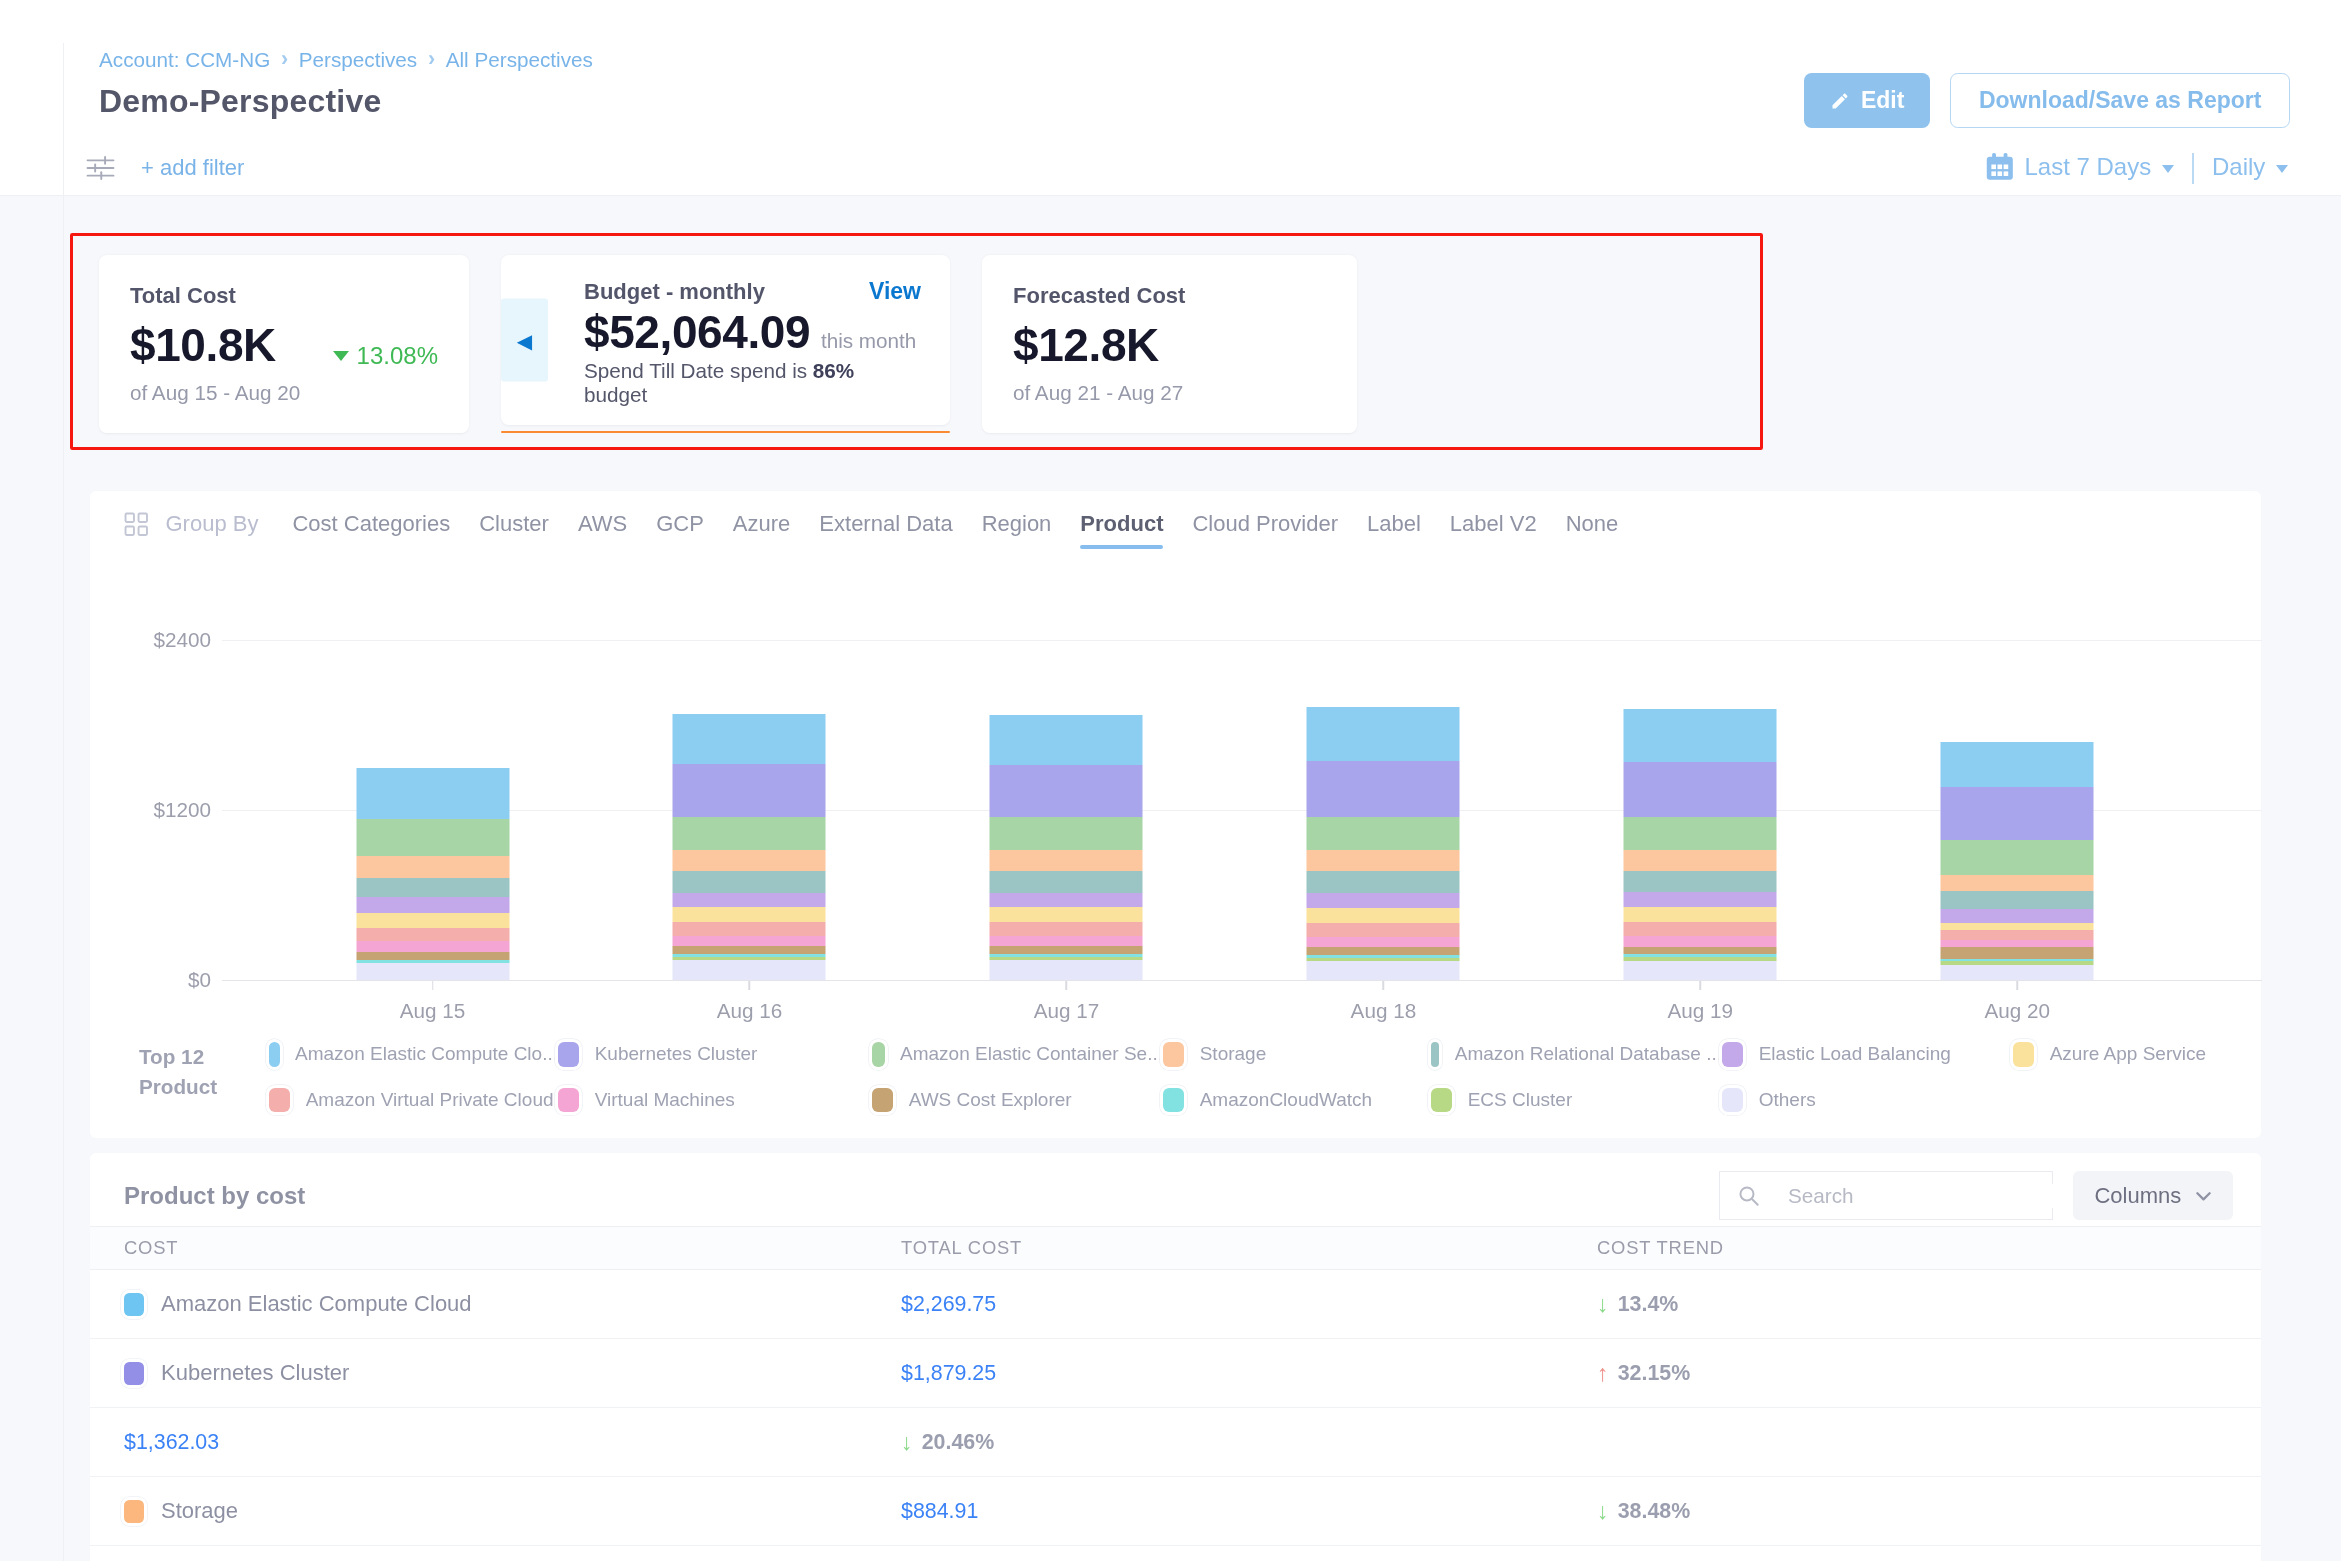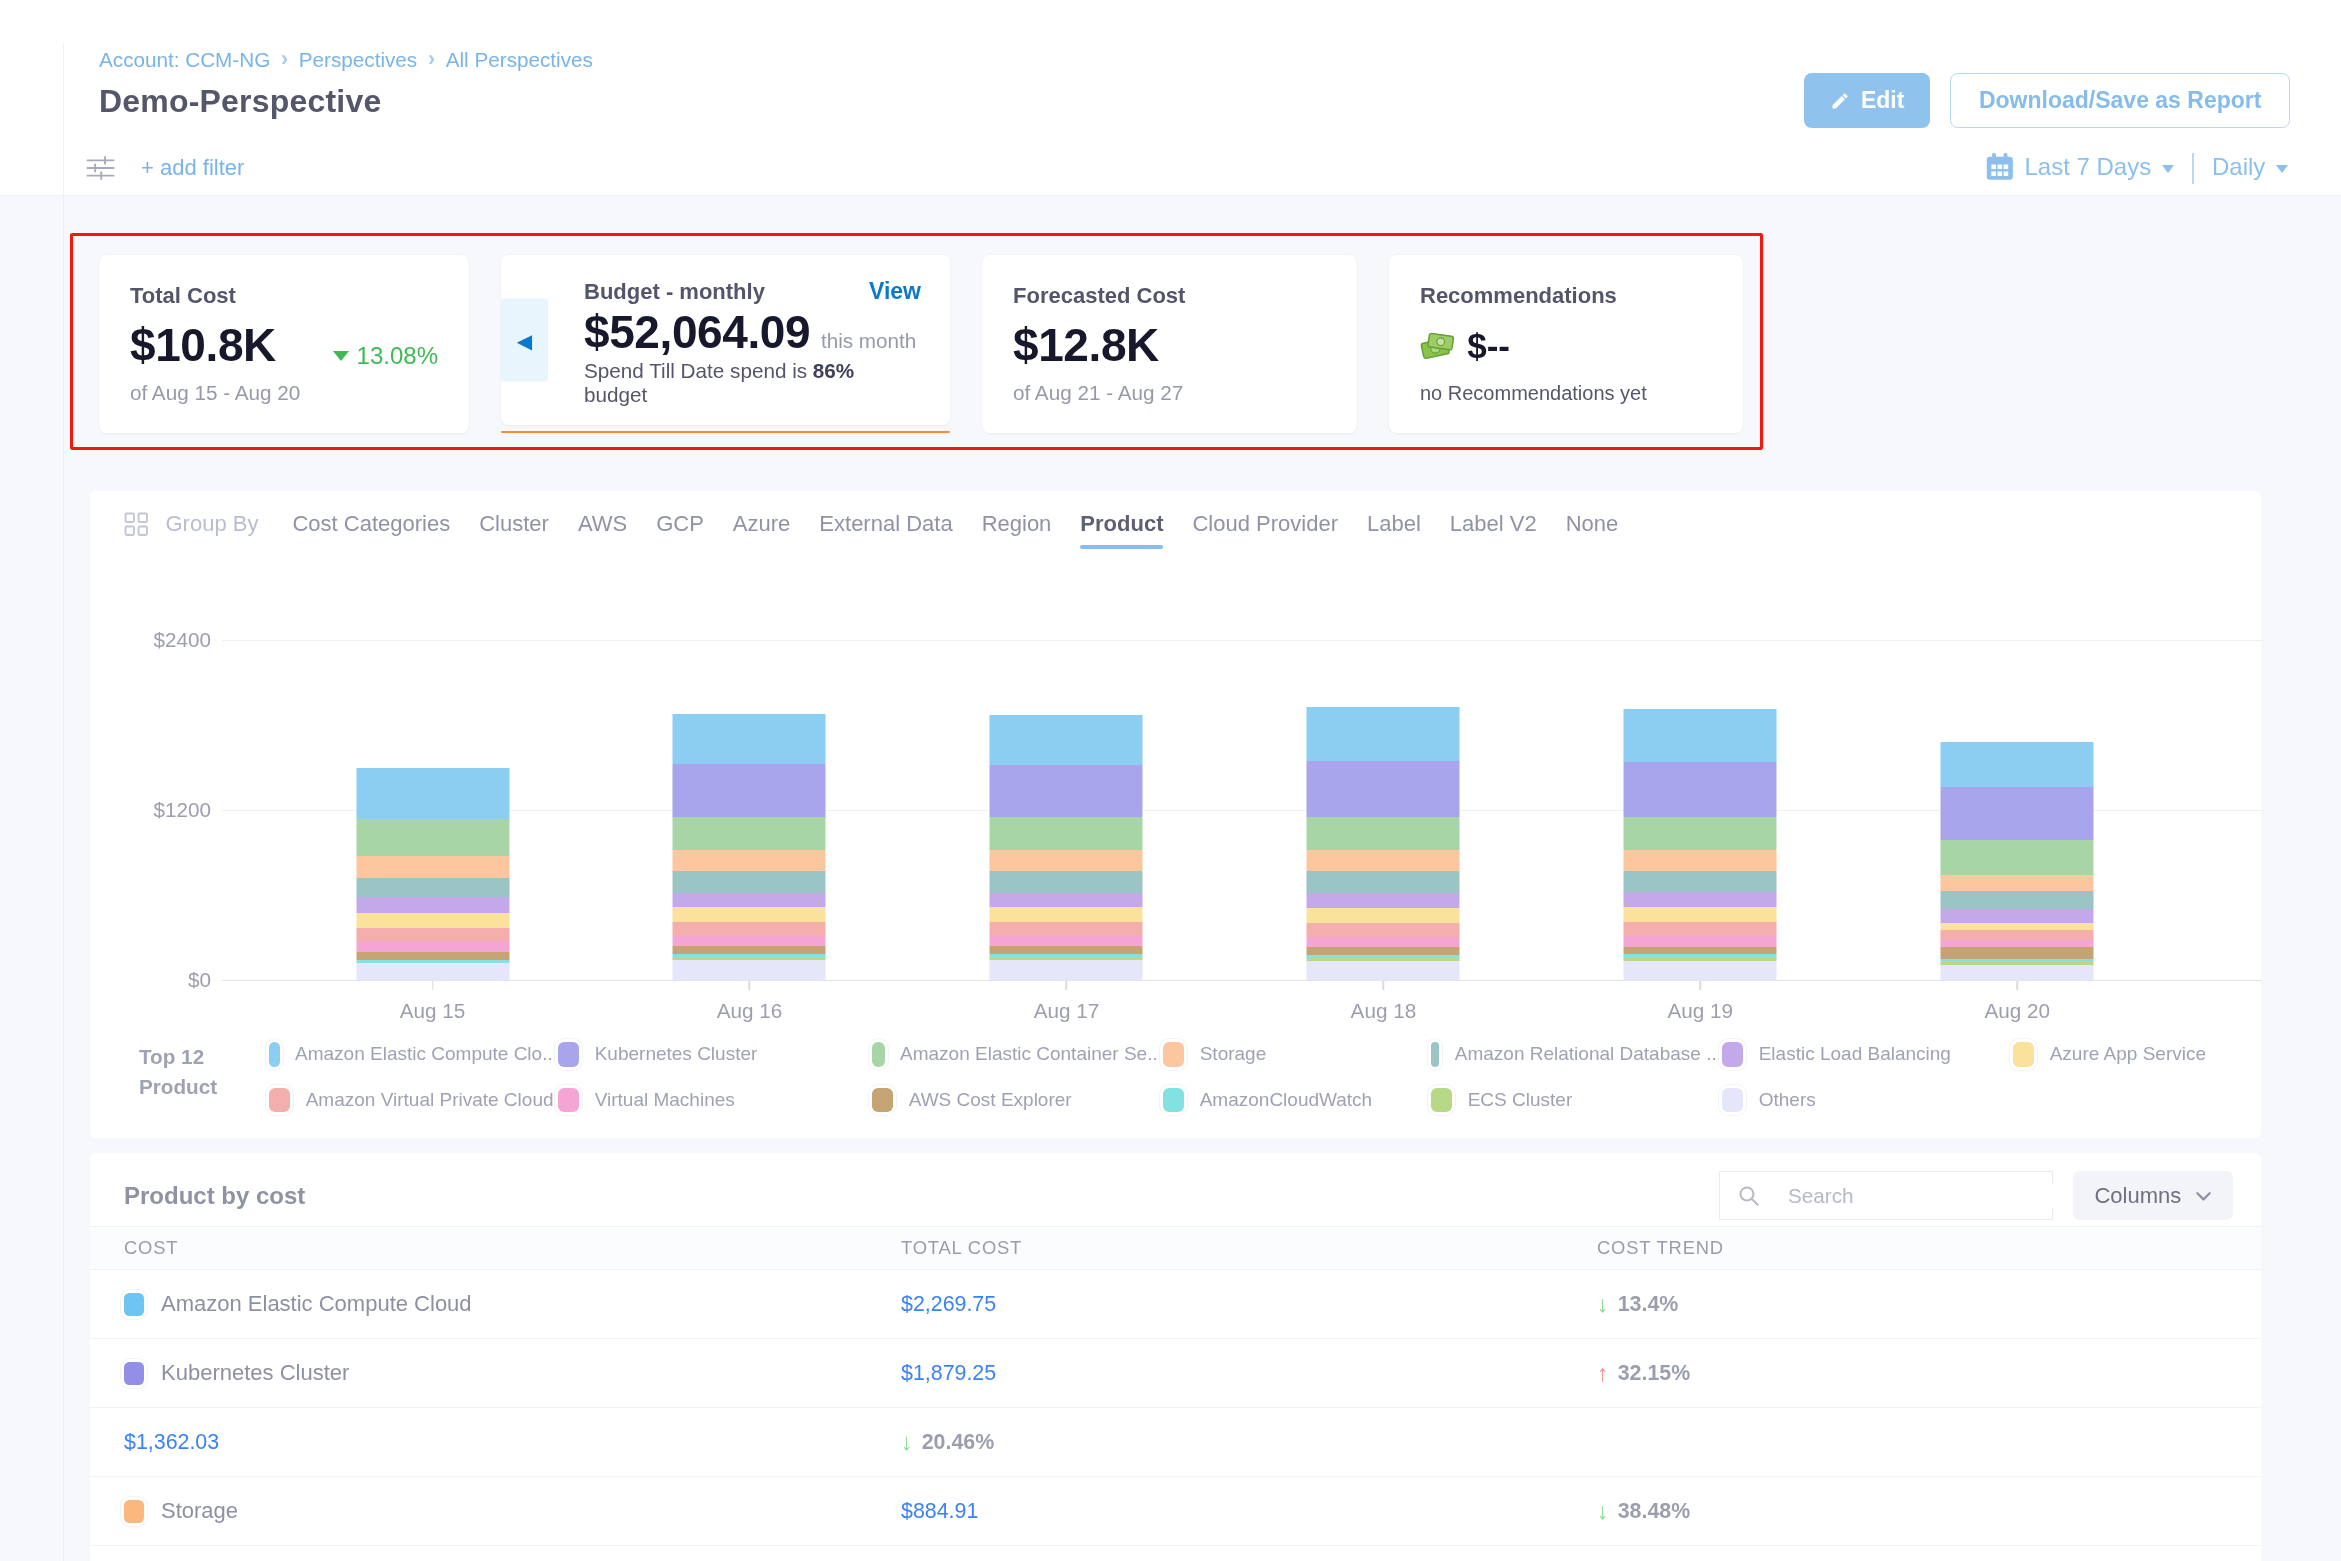--- a/index.html
+++ b/index.html
@@ -229,39 +229,20 @@
       </div>
       <div class="budget-progress" style="background: rgb(251, 139, 51);"></div>
     </div>
 
     <div class="card card-forecast">
       <div class="card-label">Forecasted Cost</div>
       <div class="card-value">$12.8K</div>
       <div class="card-period">of Aug 21 - Aug 27</div>
     </div>
 
-    <div class="card card-reco">
-      <div class="card-label">Recommendations</div>
-      <div class="reco-row">
-        <span style="display:flex">
-          <svg width="35" height="31" viewBox="0 0 46 40">
-            <g transform="rotate(-12 20 24)">
-                <rect x="3" y="14" width="34" height="20" rx="3" fill="#8bc34a" stroke="#689f38" stroke-width="2"></rect>
-                <circle cx="20" cy="24" r="6" fill="#aed581" stroke="#689f38" stroke-width="1.5"></circle>
-              </g>
-            <g transform="rotate(8 27 16)">
-                <rect x="11" y="6" width="32" height="18" rx="3" fill="#9ccc65" stroke="#689f38" stroke-width="2"></rect>
-                <circle cx="27" cy="15" r="5" fill="#c5e1a5" stroke="#689f38" stroke-width="1.5"></circle>
-              </g>
-          </svg>
-        </span>
-        <span class="reco-value">$--</span>
-      </div>
-      <div class="reco-detail">no Recommendations yet</div>
-    </div>
   </div>
 
   <div class="chart-panel">
     <div class="gb-row">
       <div class="gb-label">
         <span style="display:flex">
           <svg width="24.5" height="24.5" viewBox="0 0 32 32" fill="none" stroke="#c3c6d4" stroke-width="2.5">
             <rect x="2" y="2" width="11" height="11" rx="1.5"></rect>
               <rect x="19" y="2" width="11" height="11" rx="1.5"></rect>
             <rect x="2" y="19" width="11" height="11" rx="1.5"></rect>

